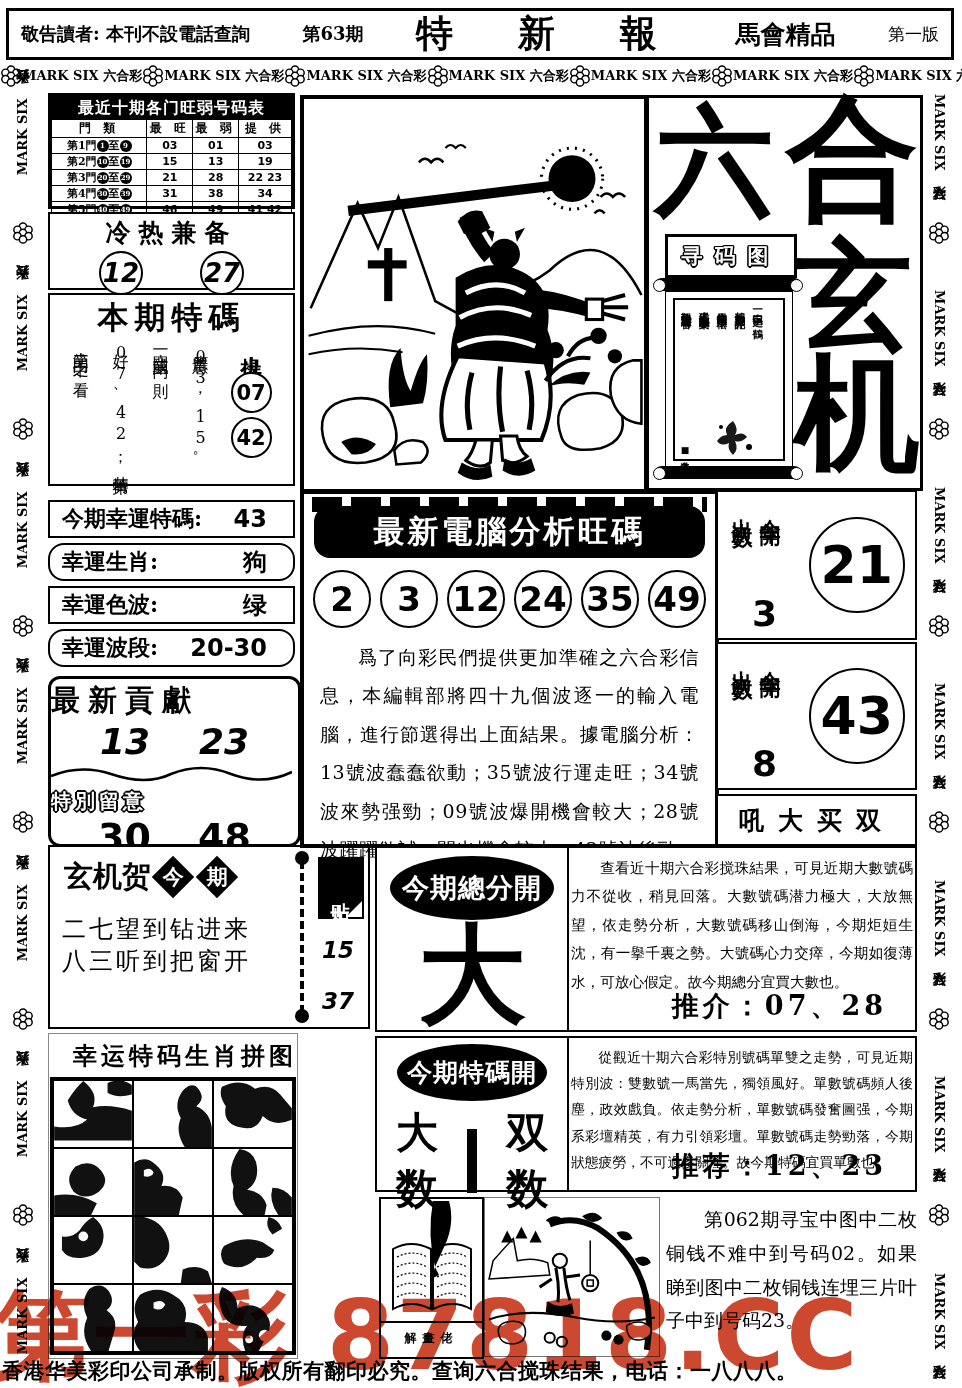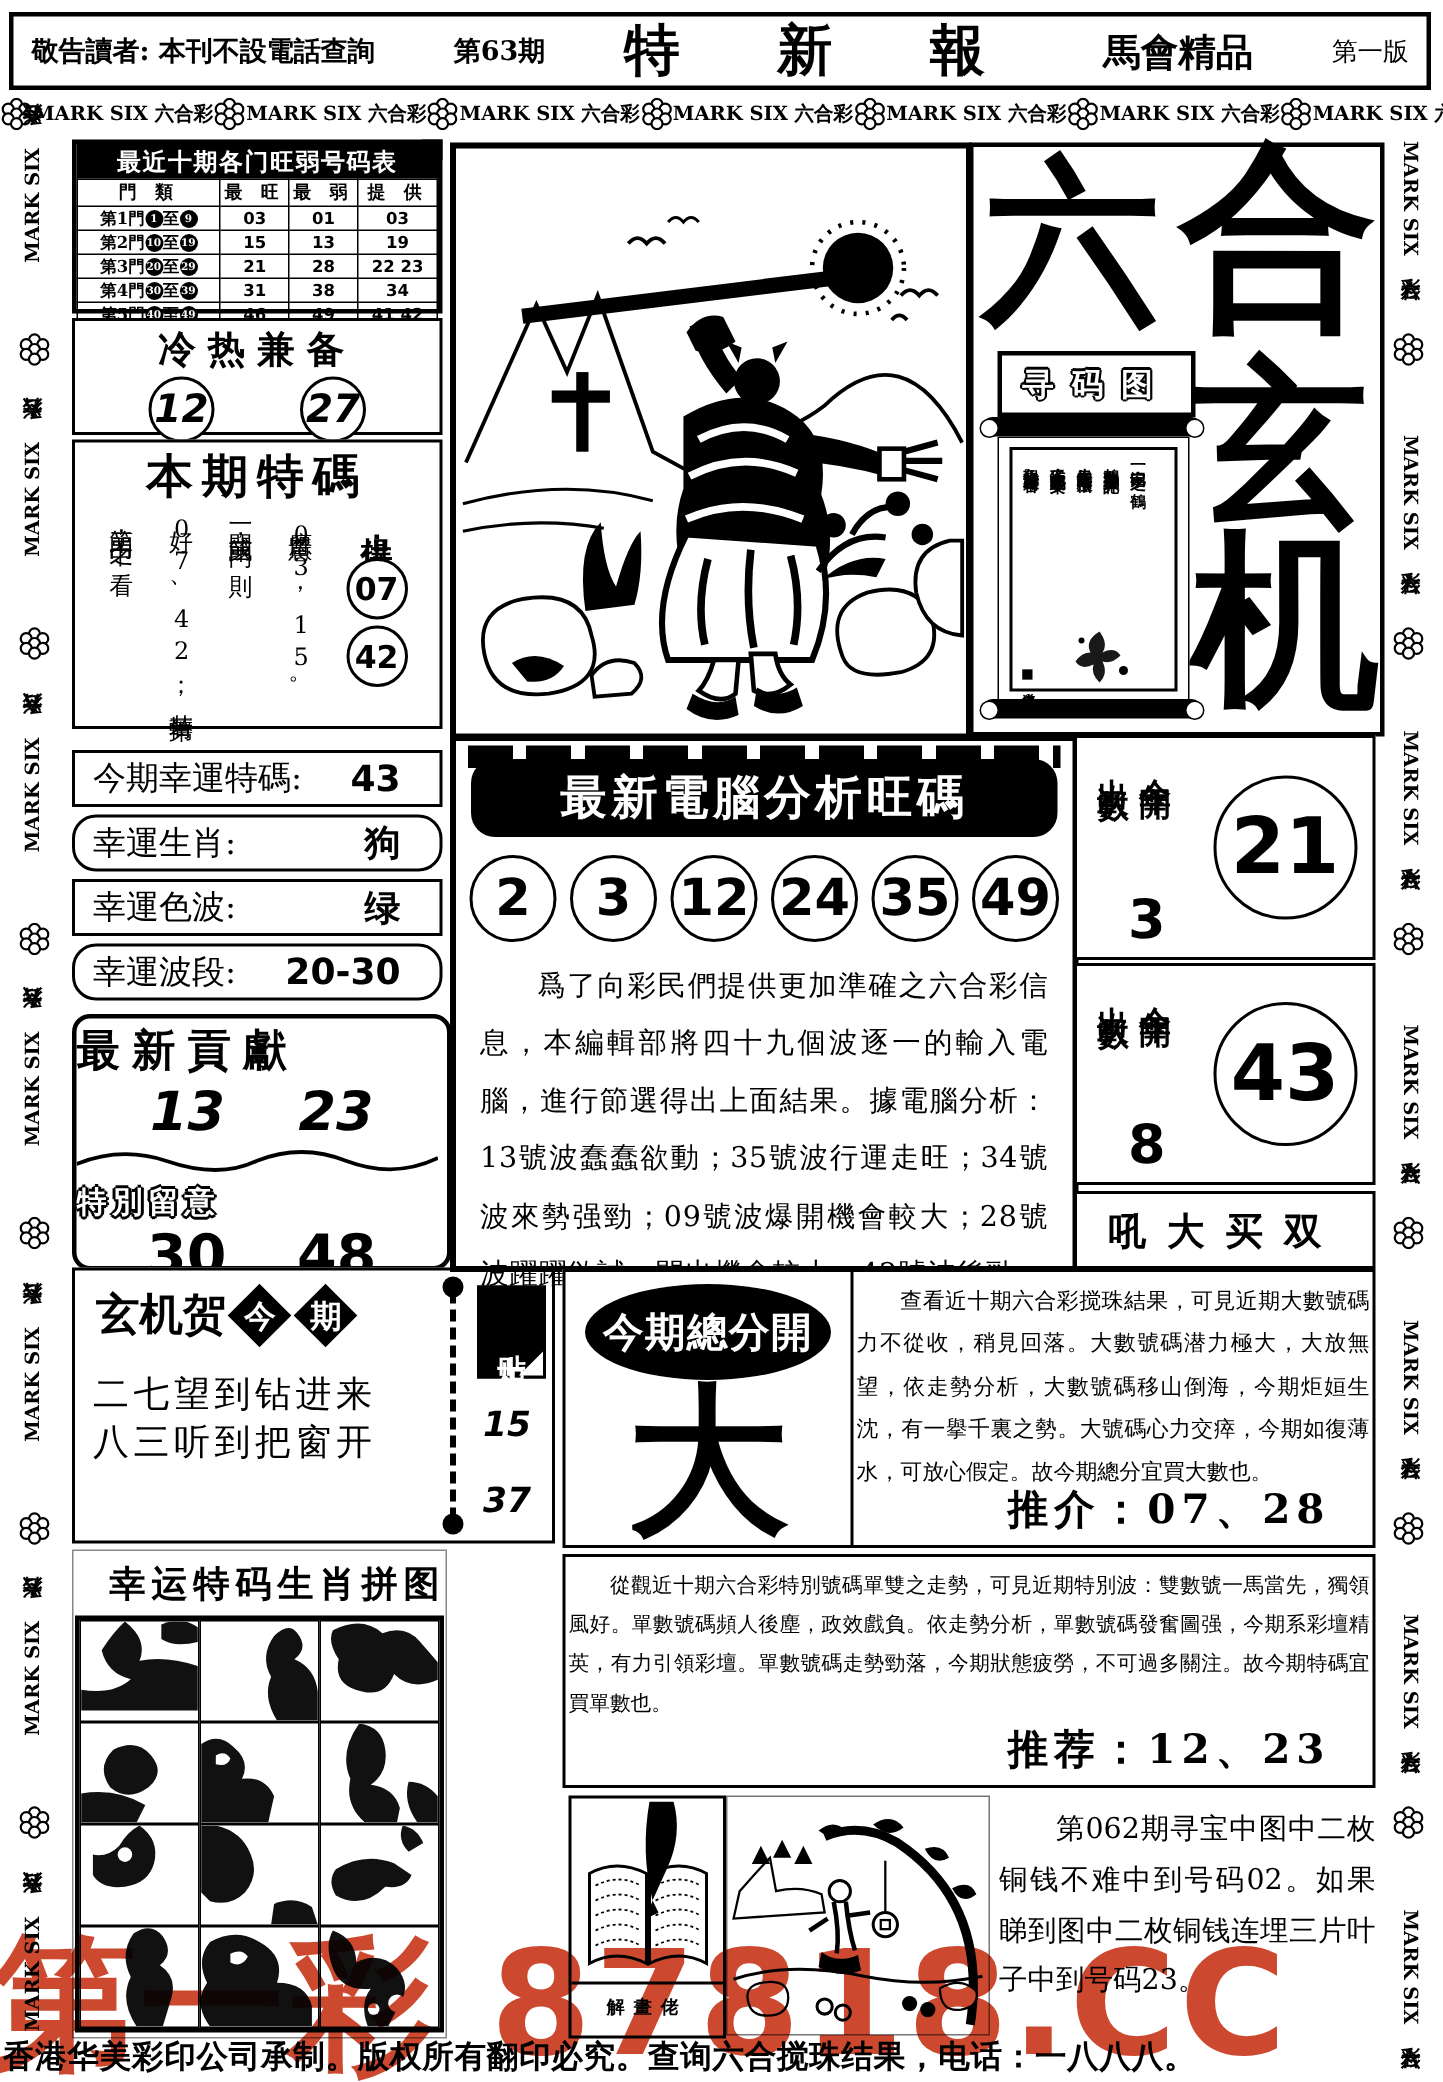--- a/index.html
+++ b/index.html
@@ -56,21 +56,21 @@
                height:148px;margin-top:2px}
   .vtxt{writing-mode:vertical-rl;text-orientation:upright;font-size:16px;letter-spacing:2px;
         line-height:1.15}
   #spbox .offer{display:flex;flex-direction:column;align-items:center}
   #spbox .offer .vtxt{font-size:21px;font-weight:bold}
   #spbox .offer .circ{width:37px;height:37px;font-size:21px;font-weight:bold;margin-top:4px}
 
   
   .lrow{left:48px;width:247px;height:38px;display:flex;align-items:center;
         justify-content:space-between;padding:0 12px}
-  .lrow .lb{font-size:22px;font-weight:normal}
+  .lrow .lb{font-size:22px;font-weight:bold}
   .lrow .vl{font-size:24px;font-weight:bold;margin-right:14px}
   .round{border-radius:16px}
 
   
   #conbox{left:48px;top:676px;width:247px;height:165px;border:3px solid #000;border-radius:12px;
           text-align:left;overflow:hidden}
   #conbox .t{font-size:29px;font-weight:bold;letter-spacing:8px;margin-top:2px}
   #conbox .big{font-size:36px;display:flex;justify-content:space-evenly;font-style:italic}
   #conbox .note{color:#fff;font-weight:bold;font-size:20px;letter-spacing:4px;
      text-shadow:-2px 0 #000,2px 0 #000,0 -2px #000,0 2px #000,-1px -1px #000,1px 1px #000,1px -1px #000,-1px 1px #000}
@@ -618,20 +618,28 @@
     <span class="badge">今期總分開</span>
     <div class="bigchar">大</div>
   </div>
   <div class="secR">
     <div class="para">查看近十期六合彩搅珠結果，可見近期大數號碼力不從收，稍見回落。大數號碼潜力極大，大放無望，依走勢分析，大數號碼移山倒海，今期炬姮生沈，有一擧千裏之勢。大號碼心力交瘁，今期如復薄水，可放心假定。故今期總分宜買大數也。</div>
     <div class="rec">推介：07、28</div>
   </div>
 </div>
 
 <div id="row3" class="secrow">
+  <div class="secL">
+    <span class="badge">今期特碼開</span>
+    <div class="pair">
+      <span class="w">大数</span>
+      <span class="bar"></span>
+      <span class="w">双数</span>
+    </div>
+  </div>
   <div class="secR">
     <div class="para">從觀近十期六合彩特別號碼單雙之走勢，可見近期特別波：雙數號一馬當先，獨領風好。單數號碼頻人後塵，政效戲負。依走勢分析，單數號碼發奮圖强，今期系彩壇精英，有力引領彩壇。單數號碼走勢勁落，今期狀態疲勞，不可過多關注。故今期特碼宜買單數也。</div>
     <div class="rec">推荐：12、23</div>
   </div>
 </div>
 
 <div id="dcbox" class="abs">
   <svg width="90" height="120" viewBox="0 0 90 120">
     <path d="M6 108 Q24 98 44 108 L44 48 Q24 38 6 48 Z" fill="#fff" stroke="#000" stroke-width="2"></path>
     <path d="M84 108 Q66 98 46 108 L46 48 Q66 38 84 48 Z" fill="#fff" stroke="#000" stroke-width="2"></path>

